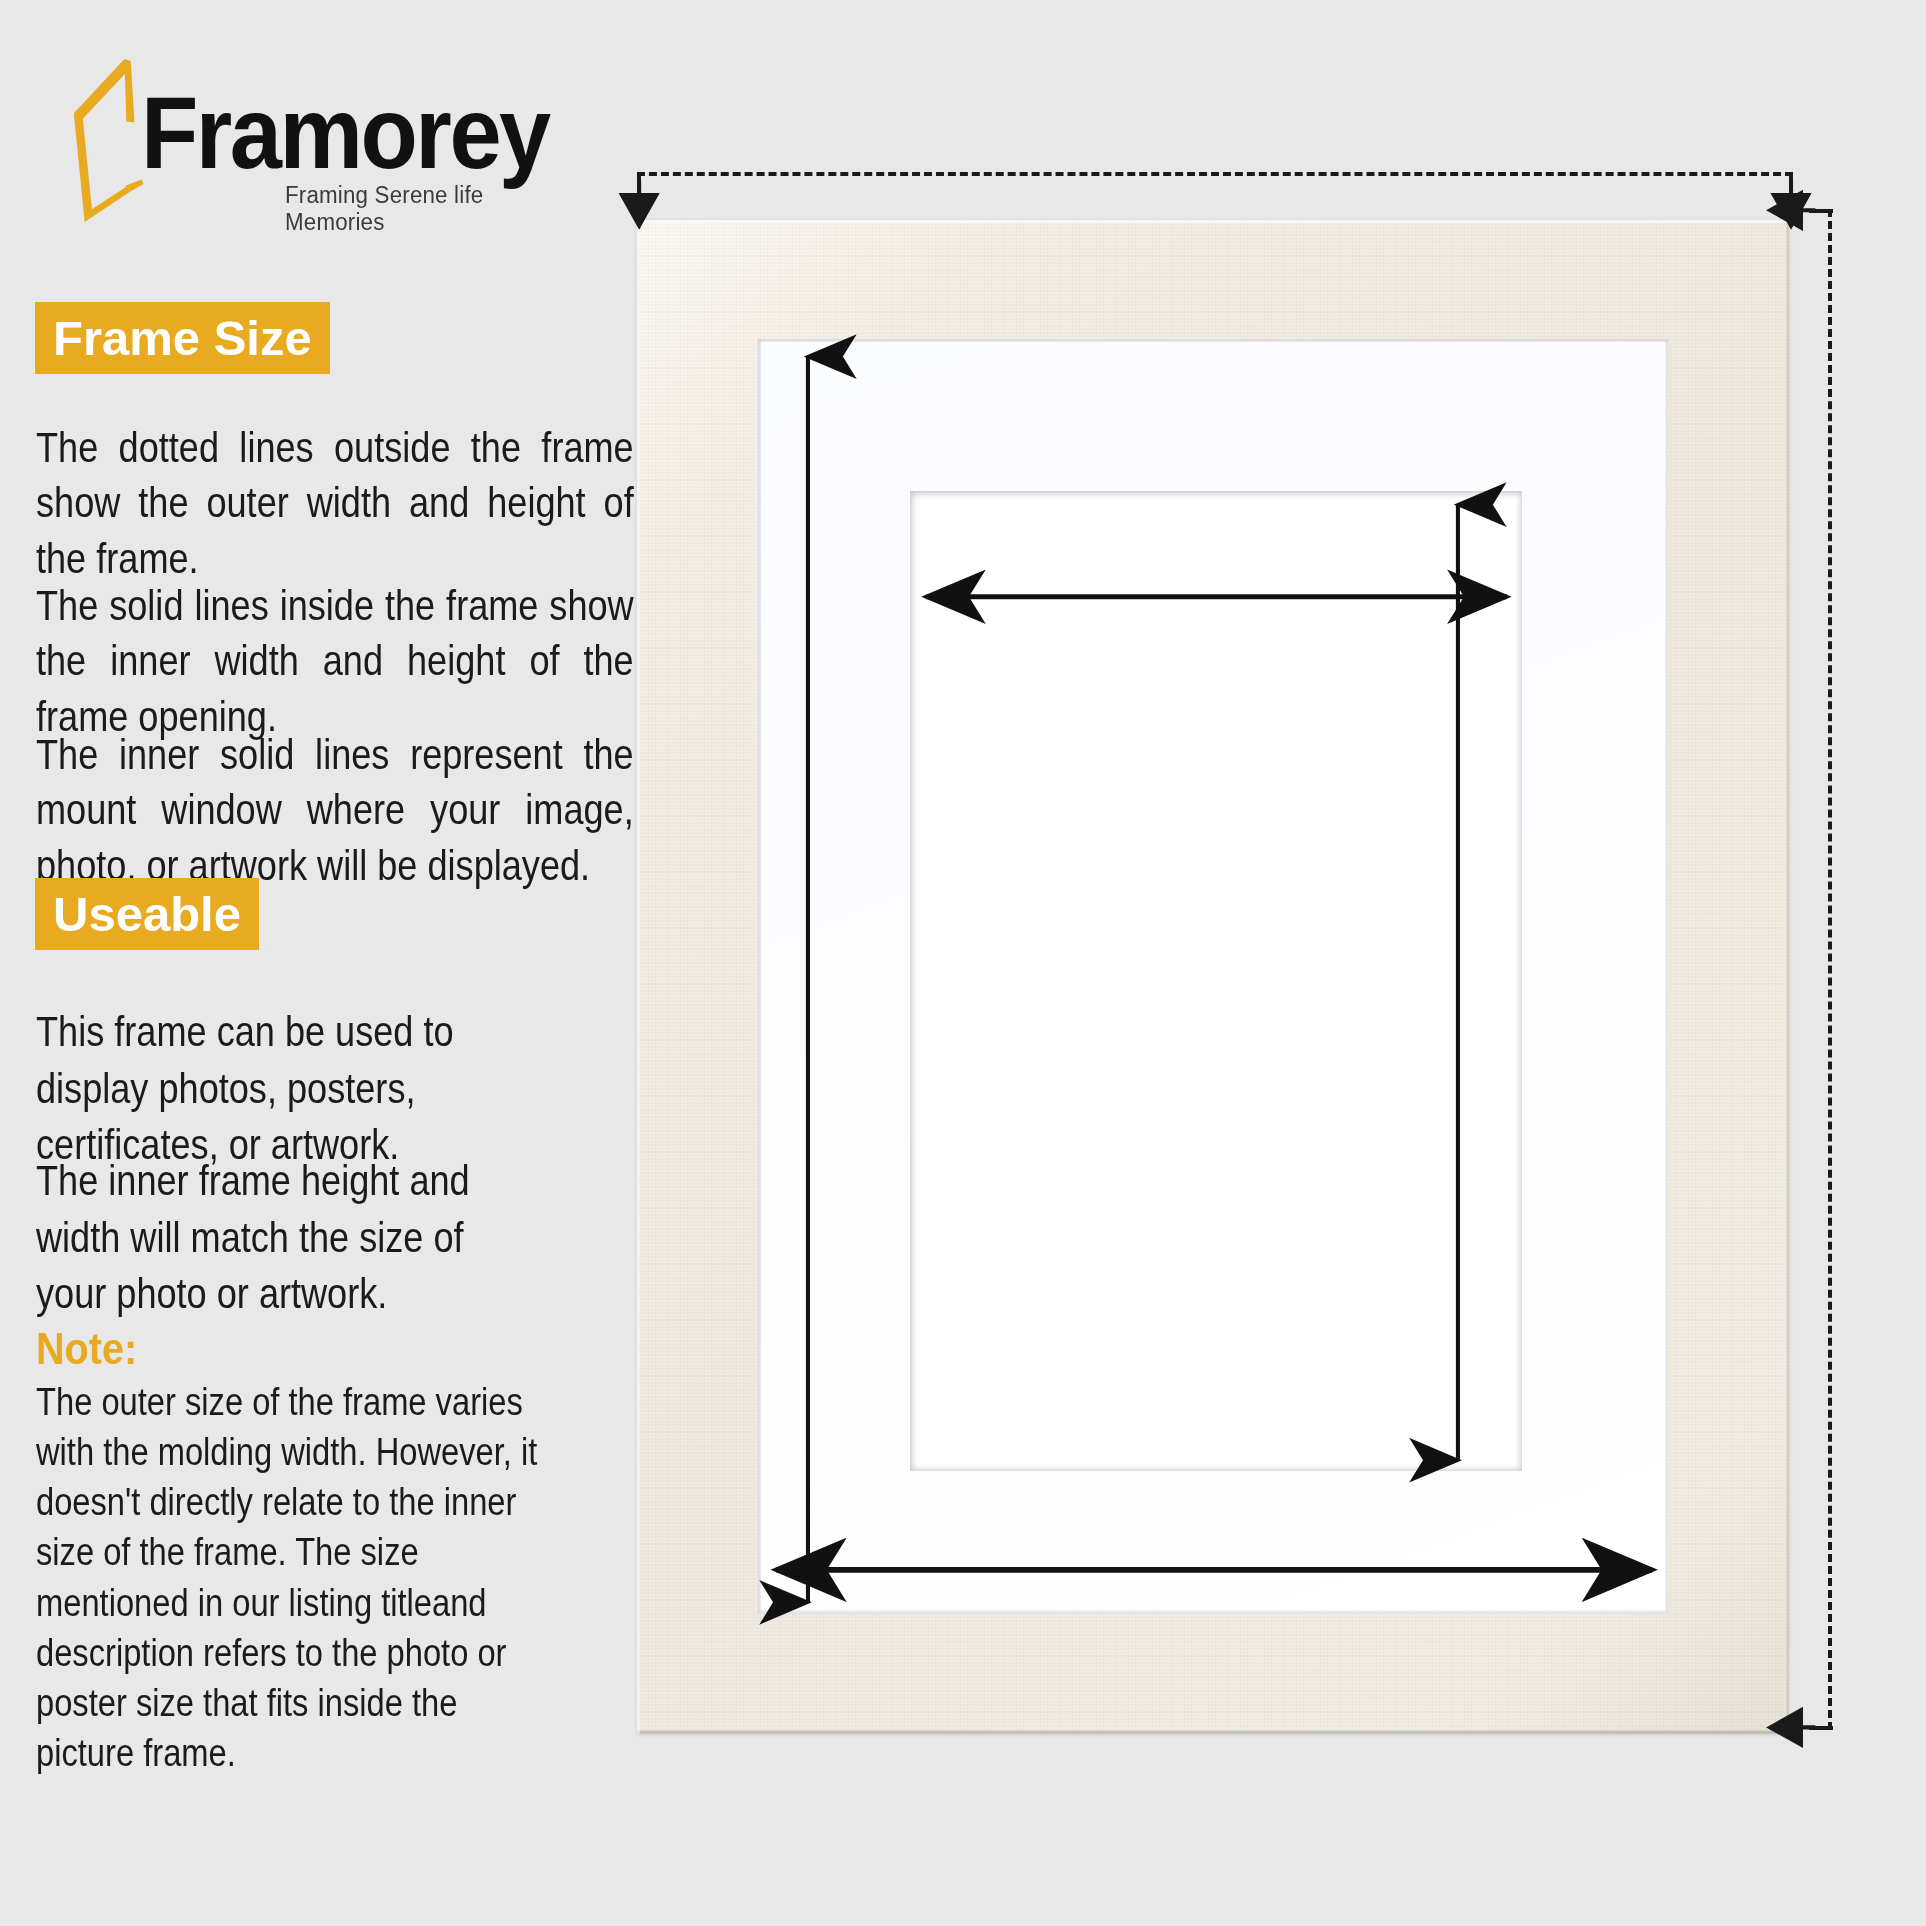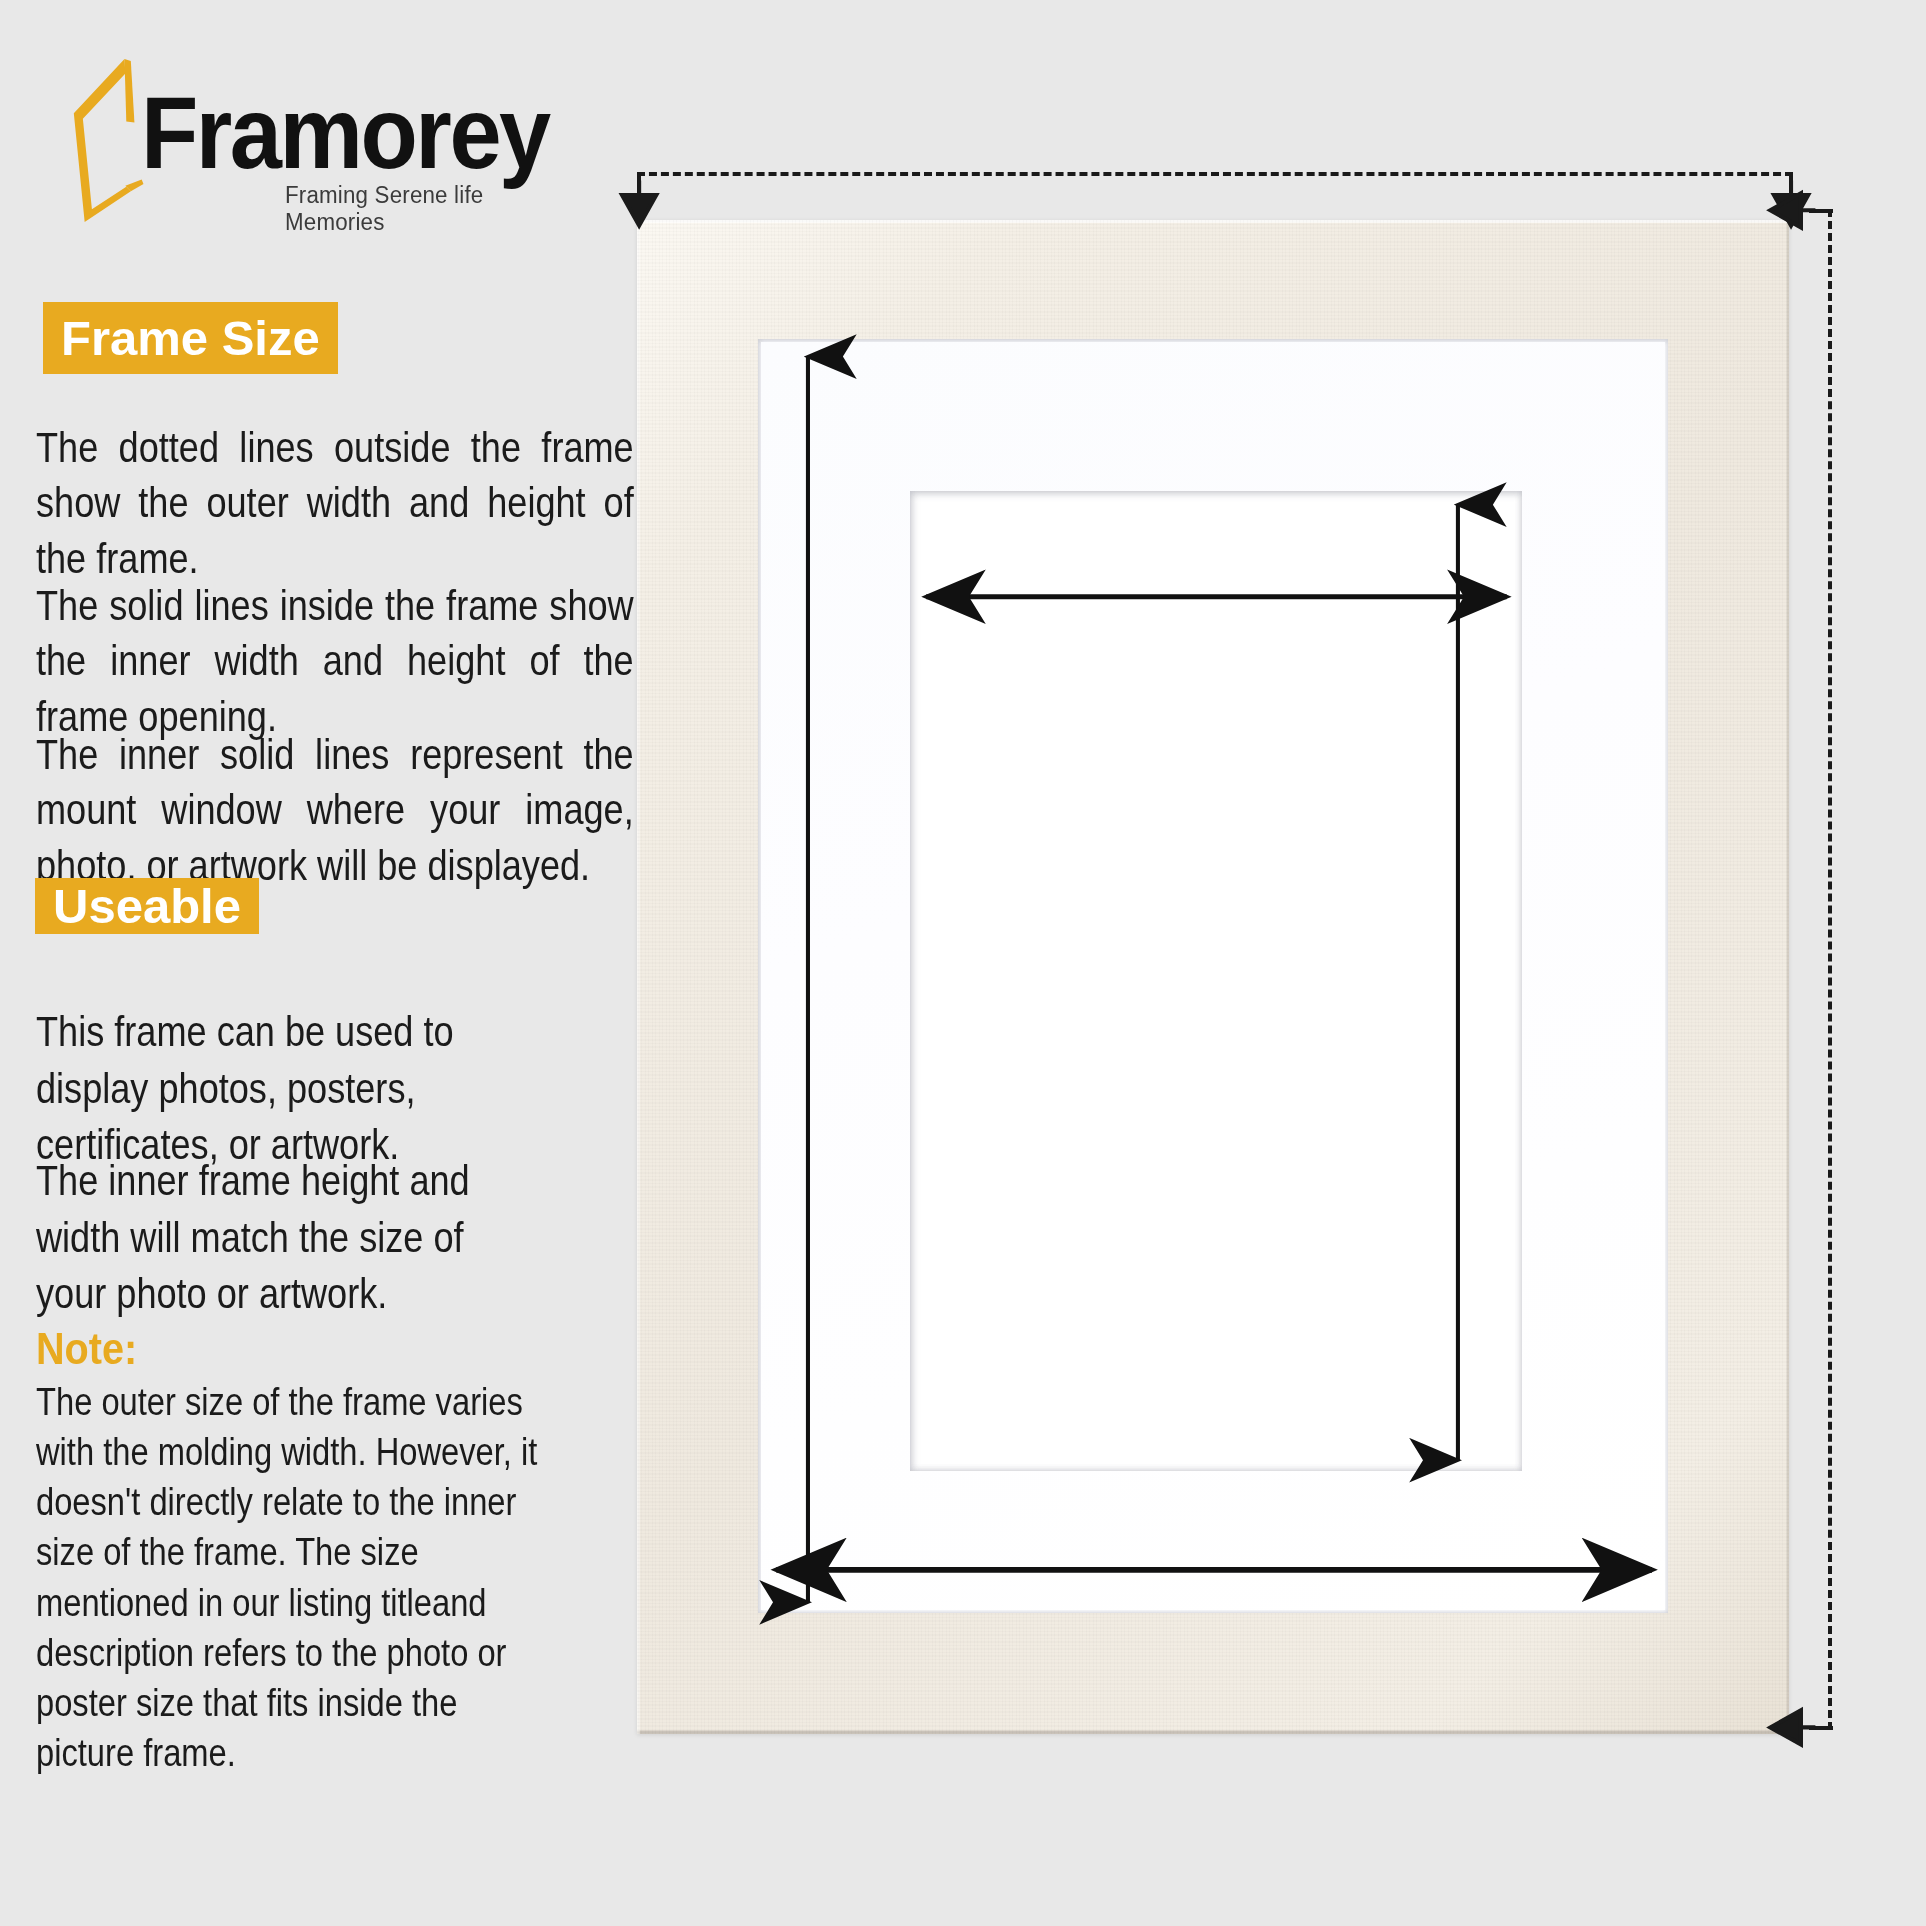--- a/index.html
+++ b/index.html
@@ -37,22 +37,22 @@
   .badge{
     position:absolute;
     background:#e8aa20;
     color:#ffffff;
     font-weight:bold;
     font-family:"Liberation Sans", sans-serif;
     display:flex;align-items:center;
     padding:0 18px;
     letter-spacing:0px;
   }
-  #badge-frame-size{left:27px;top:302px;height:72px;font-size:49px;margin-left:8px;}
-  #badge-useable{left:27px;top:878px;height:56px;font-size:49px;}
+  #badge-frame-size{left:27px;top:302px;height:72px;font-size:49px;}
+  #badge-useable{left:27px;top:878px;height:72px;font-size:49px;}
 
   .body-text{
     position:absolute;
     color:#1b1b1b;
     font-family:"Liberation Sans", sans-serif;
     transform-origin:left top;
   }
   .tb{ transform:scaleX(0.86); }
 
   #p-frame-1{left:28px;top:420px;width:695px;font-size:42px;line-height:1.32;text-align:justify;}

